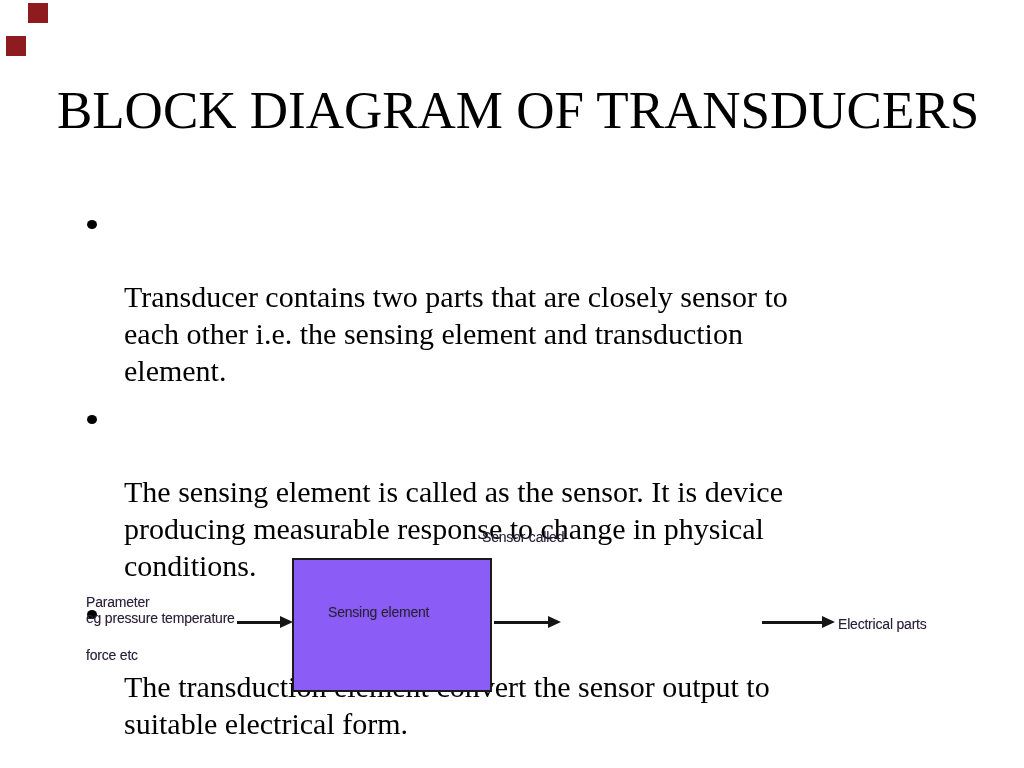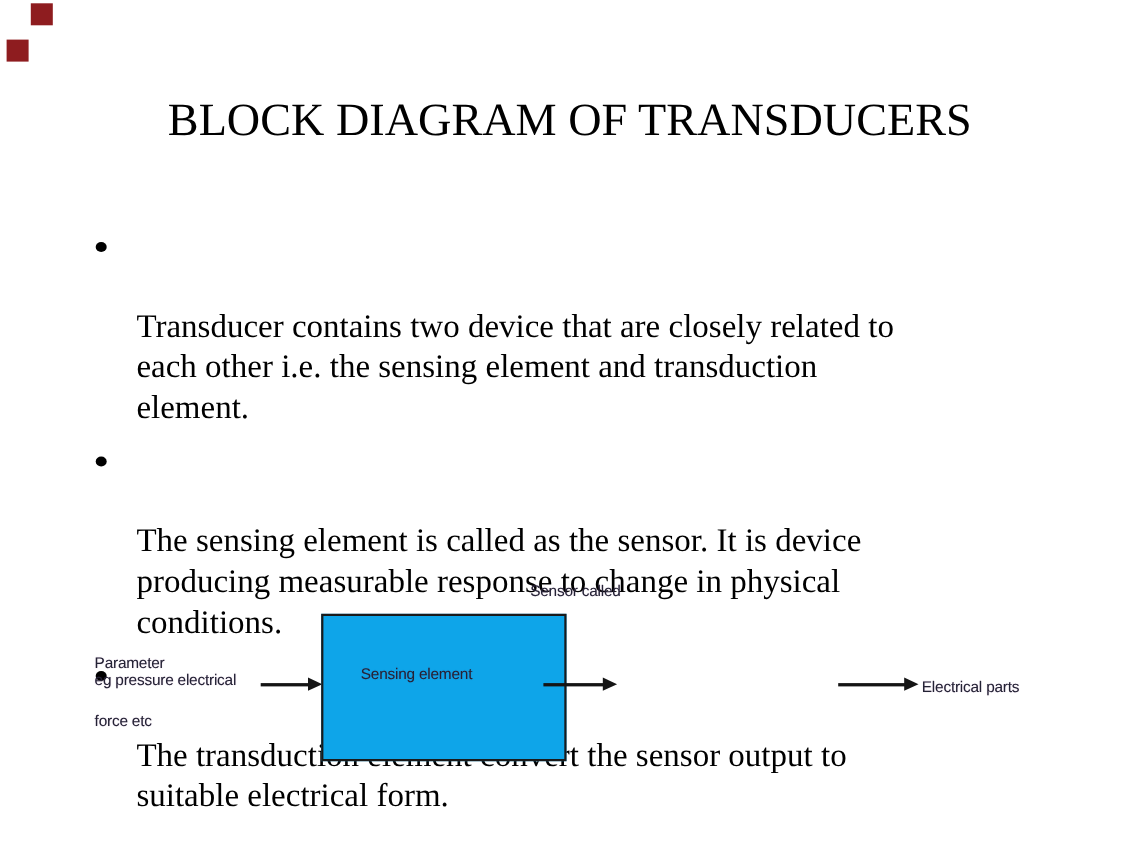--- a/index.html
+++ b/index.html
@@ -29,21 +29,21 @@
   
   .slide-title {
     position: absolute;
     top: 88px;
     left: 0;
     width: 100%;
     padding-left: 12px;
     box-sizing: border-box;
     margin: 0;
     text-align: center;
-    font-size: 42px;
+    font-size: 53px;
     font-weight: 400;
     line-height: 44px;
     letter-spacing: 0px;
     white-space: nowrap;
     color: #000000;
   }
 
   
   .bullet-list {
     position: absolute;
@@ -88,23 +88,23 @@
   .lbl-sensor-output { left: 482px; top: 529px; }
   .lbl-param-1 { left: 86px; top: 578px; margin-top: 16px; }
   .lbl-param-2 { left: 86px; top: 610px; }
   .lbl-param-3 { left: 86px; top: 647px; }
   .lbl-electrical { left: 838px; top: 616px; }
 
   .dbox {
     position: absolute;
     box-sizing: border-box;
     border: 2px solid #1a1a1a;
-    background: #0ea5e9;
+    background: #8b5cf6;
     top: 558px;
-    width: 223px;
+    width: 200px;
     height: 134px;
   }
   .dbox.sensing { left: 292px; }
   .dbox.transduction { left: 560px; }
   .dbox .dlabel { text-shadow: 0 0 1px rgba(120, 50, 130, 0.35); }
   .dbox.sensing .dlabel { left: 34px; top: 44px; }
   .dbox.transduction .dlabel { left: 23px; top: 44px; }
 
   .arrow-shaft {
     position: absolute;
@@ -134,21 +134,21 @@
 <div class="slide">
 
   <div class="deco-sq one" style="background: rgb(142, 28, 31);"></div>
   <div class="deco-sq two" style="background: rgb(142, 28, 31);"></div>
 
   <h1 class="slide-title">BLOCK DIAGRAM OF TRANSDUCERS</h1>
 
   <div class="bullet-list">
     <div class="bullet-item">
       <span class="bullet-dot"></span>
-      <span>Transducer contains two device that are closely related to
+      <span>Transducer contains two parts that are closely sensor to
 each other i.e. the sensing element and transduction
 element.</span>
     </div>
     <div class="bullet-item">
       <span class="bullet-dot"></span>
       <span>The sensing element is called as the sensor. It is device
 producing measurable response to change in physical
 conditions.</span>
     </div>
     <div class="bullet-item">
@@ -156,21 +156,21 @@
       <span>The transduction element convert the sensor output to
 suitable electrical form.</span>
     </div>
   </div>
 
   <div class="diagram">
 
     <div class="dlabel lbl-sensor-output">Sensor called</div>
 
     <div class="dlabel lbl-param-1">Parameter</div>
-    <div class="dlabel lbl-param-2">eg pressure electrical</div>
+    <div class="dlabel lbl-param-2">eg pressure temperature</div>
     <div class="dlabel lbl-param-3">force etc</div>
 
     <div class="arrow-shaft a1s"></div>
     <div class="arrow-head a1h"></div>
 
     <div class="dbox sensing">
       <span class="dlabel">Sensing element</span>
     </div>
 
     <div class="arrow-shaft a2s"></div>

